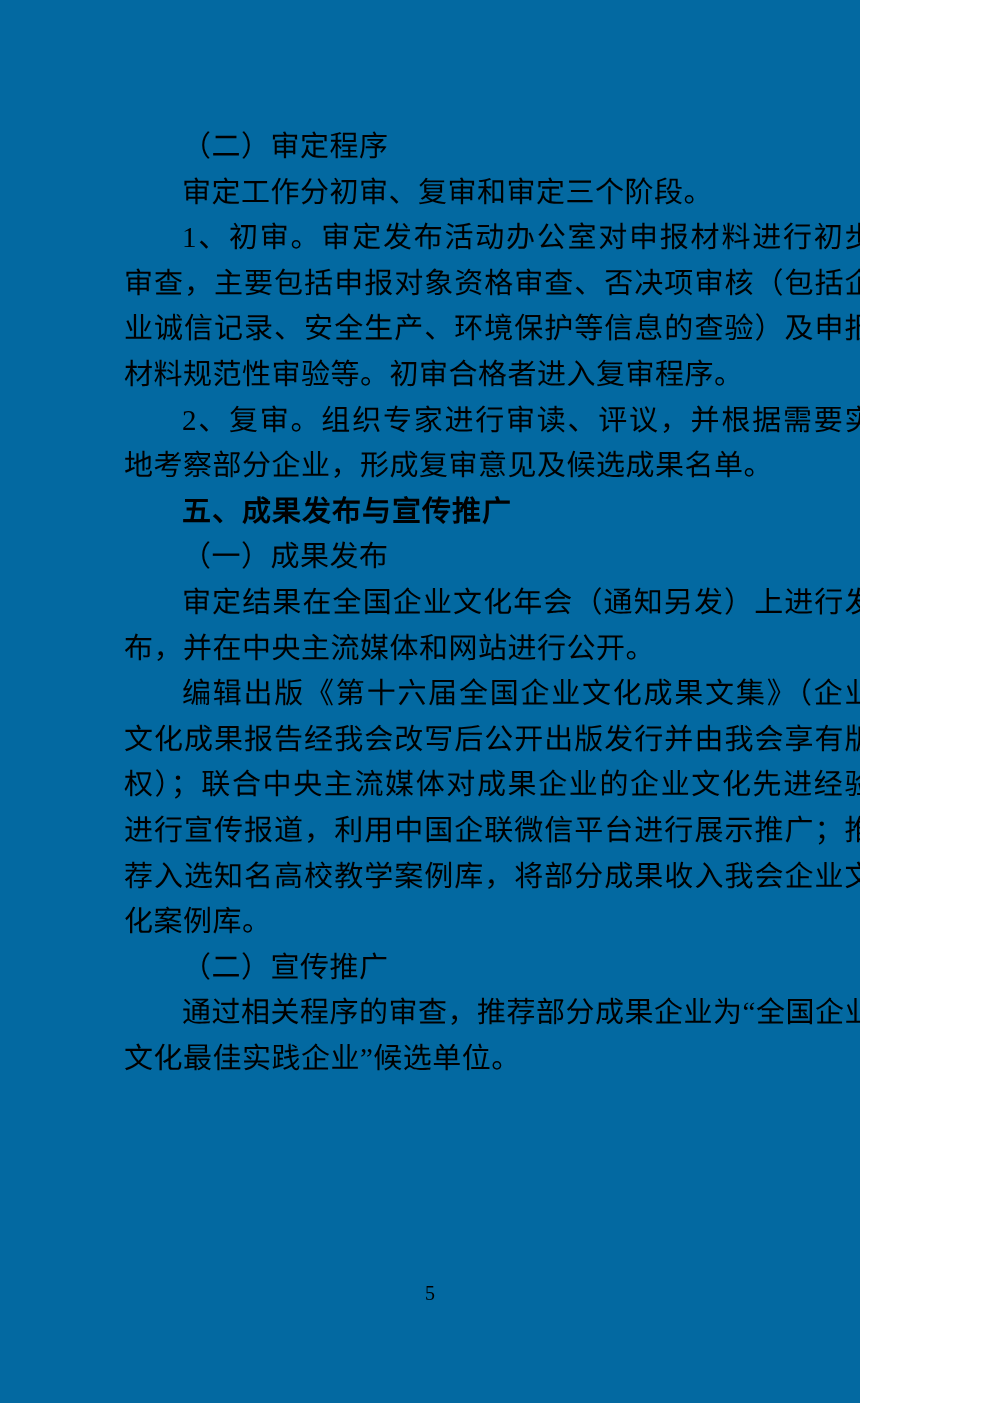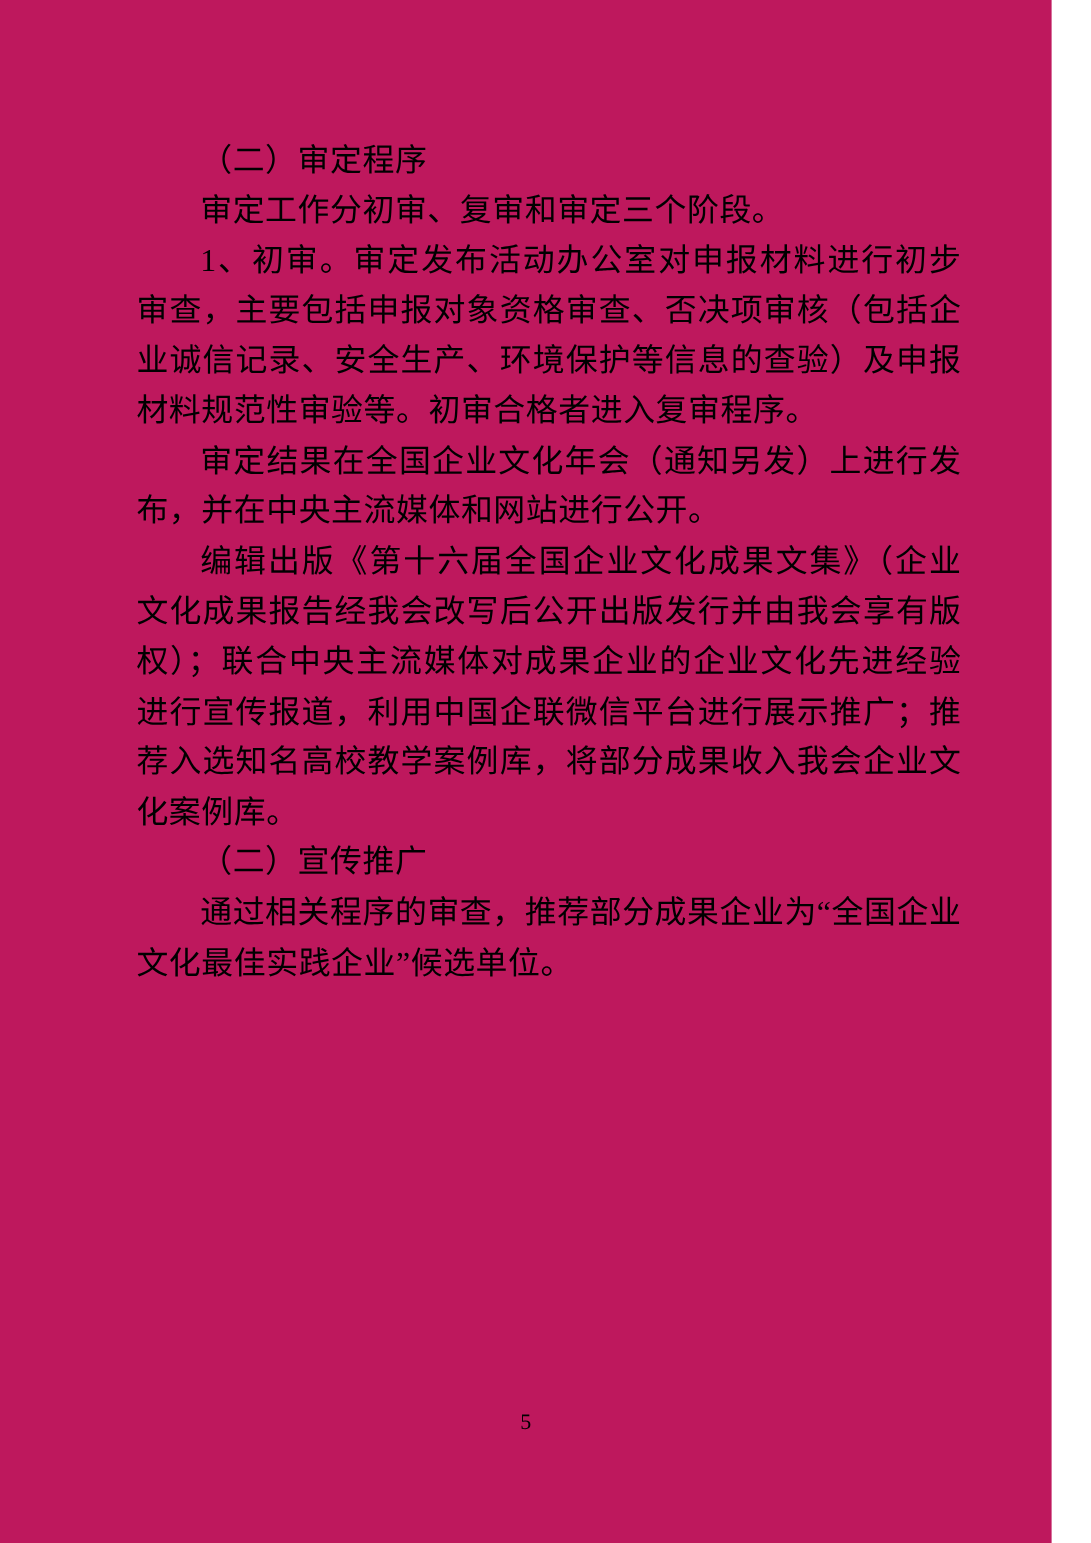--- a/index.html
+++ b/index.html
@@ -3,23 +3,23 @@
 <meta charset="utf-8">
 <style>
   * { box-sizing: border-box; }
   html, body {
     margin: 0;
     padding: 0;
     background: #ffffff;
   }
   .page {
     position: relative;
-    width: 956px;
+    width: 860px;
     height: 1403px;
-    background: #be185d;
+    background: #0369a1;
     overflow: hidden;
     font-family: "Liberation Serif", "DejaVu Serif", serif;
     color: #000000;
   }
   .content {
     position: absolute;
     left: 124px;
     top: 124px;
     width: 750px;
   }
@@ -58,19 +58,22 @@
   }
 </style>
 </head>
 <body>
 
 <div class="page">
   <div class="content" id="content">
       <p class="para subheading">（二）审定程序</p>
       <p class="para body">审定工作分初审、复审和审定三个阶段。</p>
       <p class="para body">1、初审。审定发布活动办公室对申报材料进行初步审查，主要包括申报对象资格审查、否决项审核（包括企业诚信记录、安全生产、环境保护等信息的查验）及申报材料规范性审验等。初审合格者进入复审程序。</p>
+      <p class="para body">2、复审。组织专家进行审读、评议，并根据需要实地考察部分企业，形成复审意见及候选成果名单。</p>
+      <p class="para heading">五、成果发布与宣传推广</p>
+      <p class="para subheading">（一）成果发布</p>
       <p class="para body">审定结果在全国企业文化年会（通知另发）上进行发布，并在中央主流媒体和网站进行公开。</p>
       <p class="para body">编辑出版《第十六届全国企业文化成果文集》（企业文化成果报告经我会改写后公开出版发行并由我会享有版权）；联合中央主流媒体对成果企业的企业文化先进经验进行宣传报道，利用中国企联微信平台进行展示推广；推荐入选知名高校教学案例库，将部分成果收入我会企业文化案例库。</p>
       <p class="para subheading">（二）宣传推广</p>
       <p class="para body">通过相关程序的审查，推荐部分成果企业为“全国企业文化最佳实践企业”候选单位。</p>
     </div>
   <div class="page-number">5</div>
 </div>
 
 </body></html>

